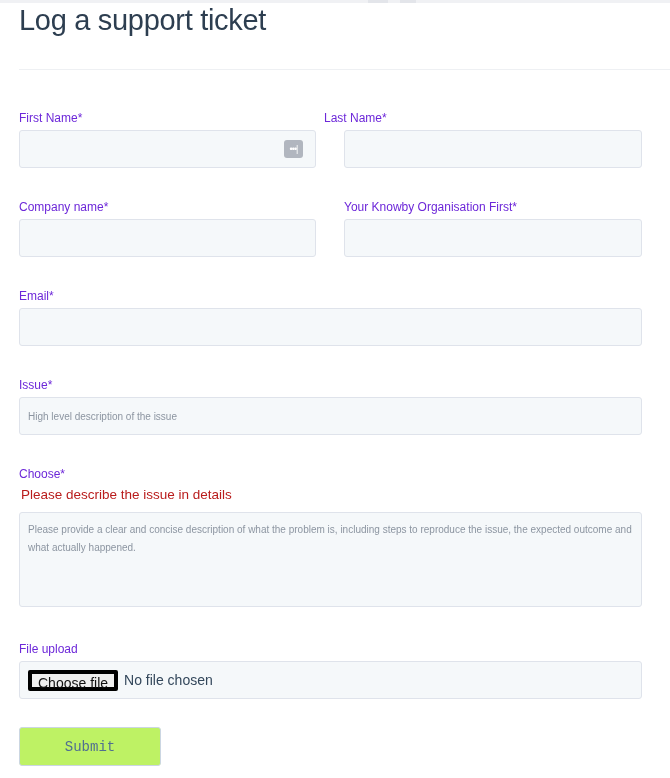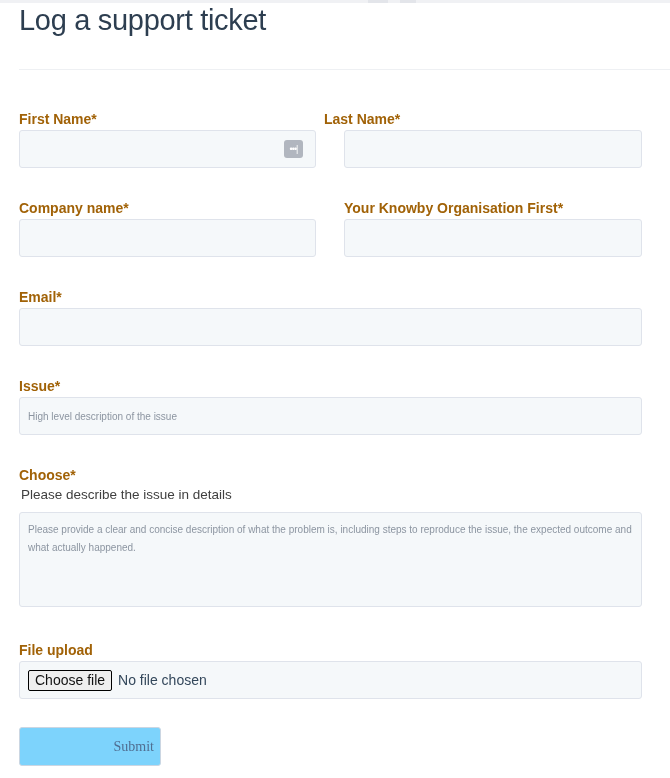--- a/index.html
+++ b/index.html
@@ -19,24 +19,24 @@
   .title {
     position: absolute; left: 19px; top: 4px;
     font-size: 29px; font-weight: normal; color: #2d3e50;
     letter-spacing: -0.3px; margin: 0;
   }
   .divider {
     position: absolute; left: 19px; top: 69px; width: 651px; height: 1px;
     background: #eef0f3;
   }
   .label {
-    position: absolute; font-size: 14px; color: #a16207;
-    font-weight: 700;
+    position: absolute; font-size: 12px; color: #6d28d9;
+    font-weight: 400;
   }
-  .sublabel { position: absolute; font-size: 13.5px; color: #404040; }
+  .sublabel { position: absolute; font-size: 13.5px; color: #b91c1c; }
   .field {
     position: absolute; box-sizing: border-box;
     background: #f5f8fa; border: 1px solid #dfe3eb; border-radius: 3px;
     font-family: "Liberation Sans", "DejaVu Sans", sans-serif;
     font-size: 10px; color: #33475b; padding: 0 8px; outline: none;
   }
   .field::placeholder { color: #8c95a1; }
   textarea.field { padding: 8px; resize: none; line-height: 18px; }
   .autofill-icon {
     position: absolute; left: 284px; top: 140px; width: 19px; height: 18px;
@@ -44,28 +44,28 @@
     display: flex; align-items: center; justify-content: center;
     color: #fff; font-size: 9px; letter-spacing: -1px;
   }
   .filebox {
     position: absolute; left: 19px; top: 661px; width: 623px; height: 38px;
     box-sizing: border-box; background: #f5f8fa; border: 1px solid #dfe3eb; border-radius: 3px;
     display: flex; align-items: center; padding-left: 8px;
   }
   .choose-btn {
     font-family: "Liberation Sans", sans-serif; font-size: 14px; color: #111;
-    background: #efefef; border: 1px solid #000000; border-radius: 2px;
+    background: #efefef; border: 4px solid #000000; border-radius: 2px;
     padding: 1px 6px; height: 21px; box-sizing: border-box; line-height: 17px;
   }
   .nofile { margin-left: 6px; font-size: 14px; color: #33475b; }
   .submit {
     position: absolute; left: 19px; top: 727px; width: 142px; height: 39px;
-    box-sizing: border-box; background: #7dd3fc; border: 1px solid #cbd6e2; border-radius: 3px;
-    color: #506e91; font-size: 14px; font-family: Liberation Serif, serif; text-align: right;
+    box-sizing: border-box; background: #bef264; border: 1px solid #cbd6e2; border-radius: 3px;
+    color: #506e91; font-size: 14px; font-family: Liberation Mono, monospace;
   }
 </style>
 </head>
 <body>
 
 <div class="topstrip">
   <div class="s1"></div>
   <div class="s2"></div>
 </div>
 

